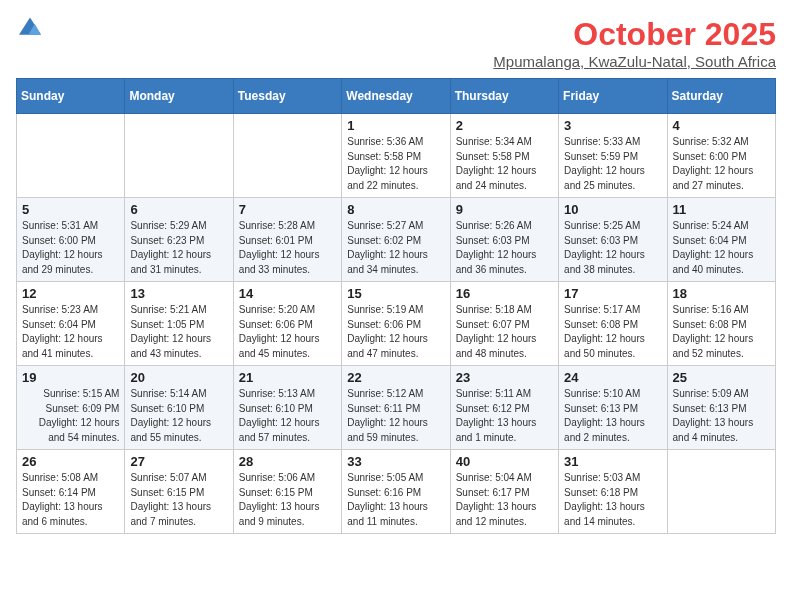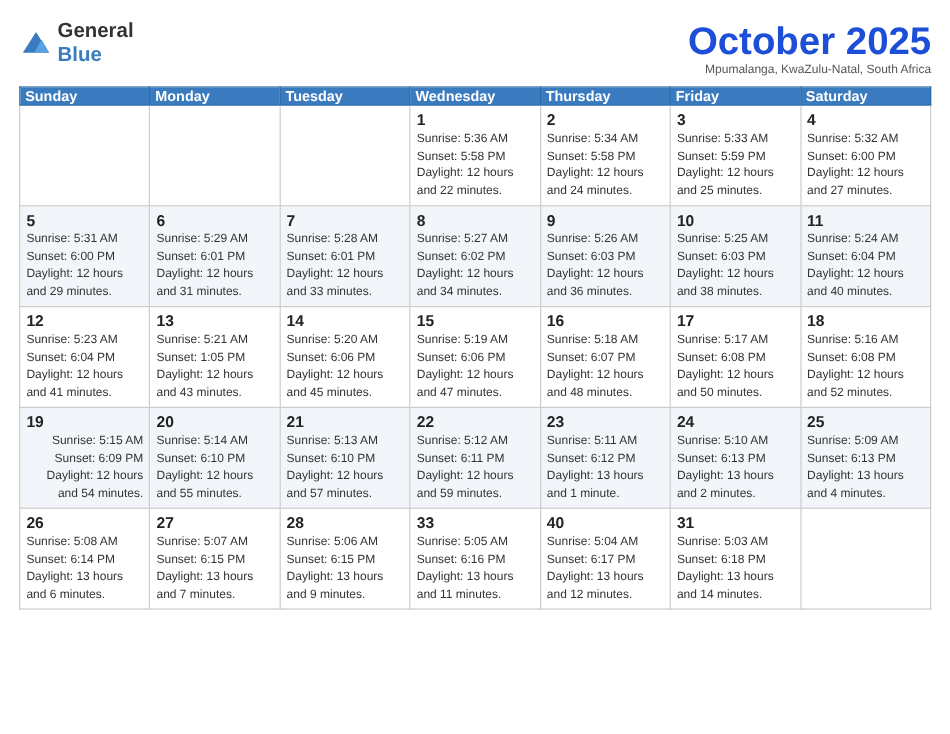--- a/index.html
+++ b/index.html
@@ -25,35 +25,36 @@
       width: 28px;
       height: 22px;
       position: relative;
     }
     .title-block {
       text-align: right;
     }
     .month-title {
       font-size: 32px;
       font-weight: bold;
-      color: #1d4ed8;
+      color: #ef4444;
     }
     .location-title {
-      font-size: 10px;
+      font-size: 15px;
       color: #555;
+      text-decoration: underline;
     }
     .calendar {
       width: 100%;
       border-collapse: collapse;
       font-size: 11px;
     }
     .calendar thead tr th {
       background: #3a7bbf;
       color: #fff;
-      padding: 0 4px;
+      padding: 10px 4px;
       text-align: left;
       font-size: 12px;
       font-weight: bold;
       border: 1px solid #2e6aaa;
     }
     .calendar tbody tr td {
       border: 1px solid #ccc;
       vertical-align: top;
       padding: 4px 5px;
       width: 108px;
@@ -80,24 +81,20 @@
   </style>
 </head>
 <body>
 
 <div class="header">
   <div class="logo">
     <svg class="logo-icon" width="32" height="28" viewBox="0 0 32 28">
       <polygon points="16,2 30,24 2,24" fill="#3a7bbf"></polygon>
       <polygon points="22,10 30,24 14,24" fill="#5ba3e0"></polygon>
     </svg>
-    <div>
-      <span style="font-size:17px;font-weight:bold;color:#333;">General</span><br>
-      <span style="font-size:17px;font-weight:bold;color:#3a7bbf;">Blue</span>
-    </div>
   </div>
   <div class="title-block">
     <div class="month-title">October 2025</div>
     <div class="location-title">Mpumalanga, KwaZulu-Natal, South Africa</div>
   </div>
 </div>
 
 <table class="calendar">
   <thead>
     <tr>
@@ -148,21 +145,21 @@
         <td>
           <div class="day-number">5</div>
           <div class="day-info" style="white-space: pre-line;">Sunrise: 5:31 AM
 Sunset: 6:00 PM
 Daylight: 12 hours
 and 29 minutes.</div>
         </td>
         <td>
           <div class="day-number">6</div>
           <div class="day-info" style="white-space: pre-line;">Sunrise: 5:29 AM
-Sunset: 6:01 PM
+Sunset: 6:23 PM
 Daylight: 12 hours
 and 31 minutes.</div>
         </td>
         <td>
           <div class="day-number">7</div>
           <div class="day-info" style="white-space: pre-line;">Sunrise: 5:28 AM
 Sunset: 6:01 PM
 Daylight: 12 hours
 and 33 minutes.</div>
         </td>

